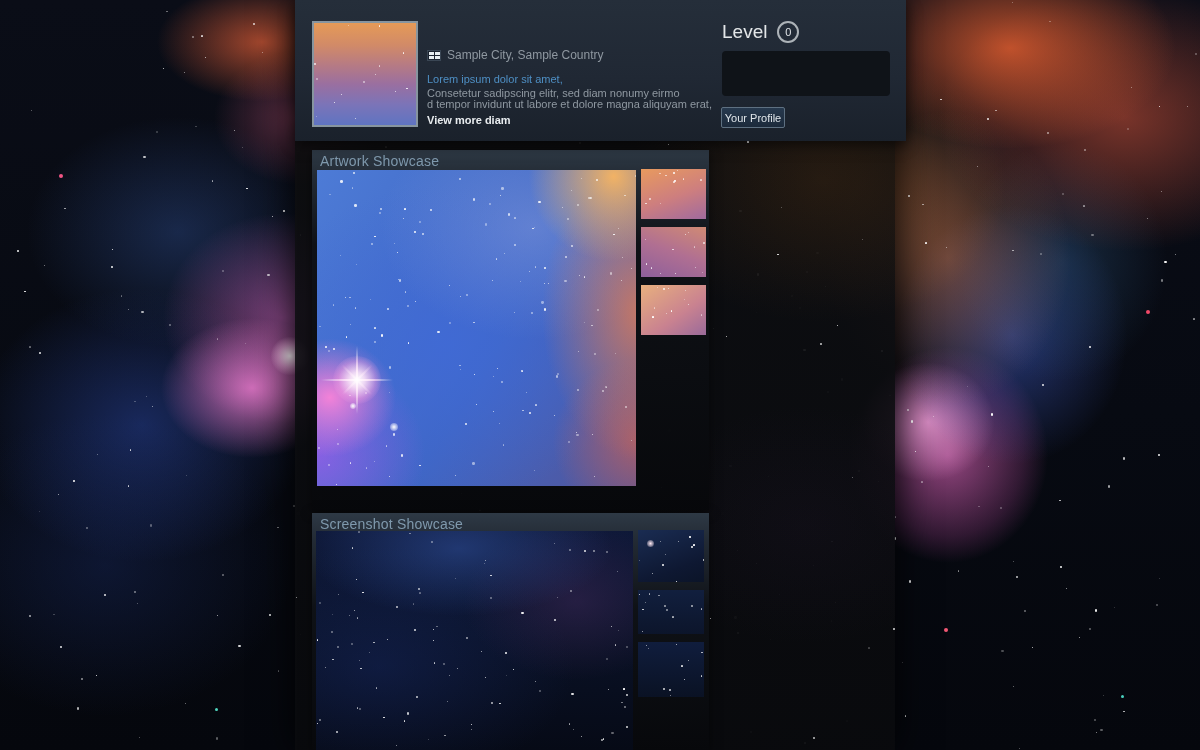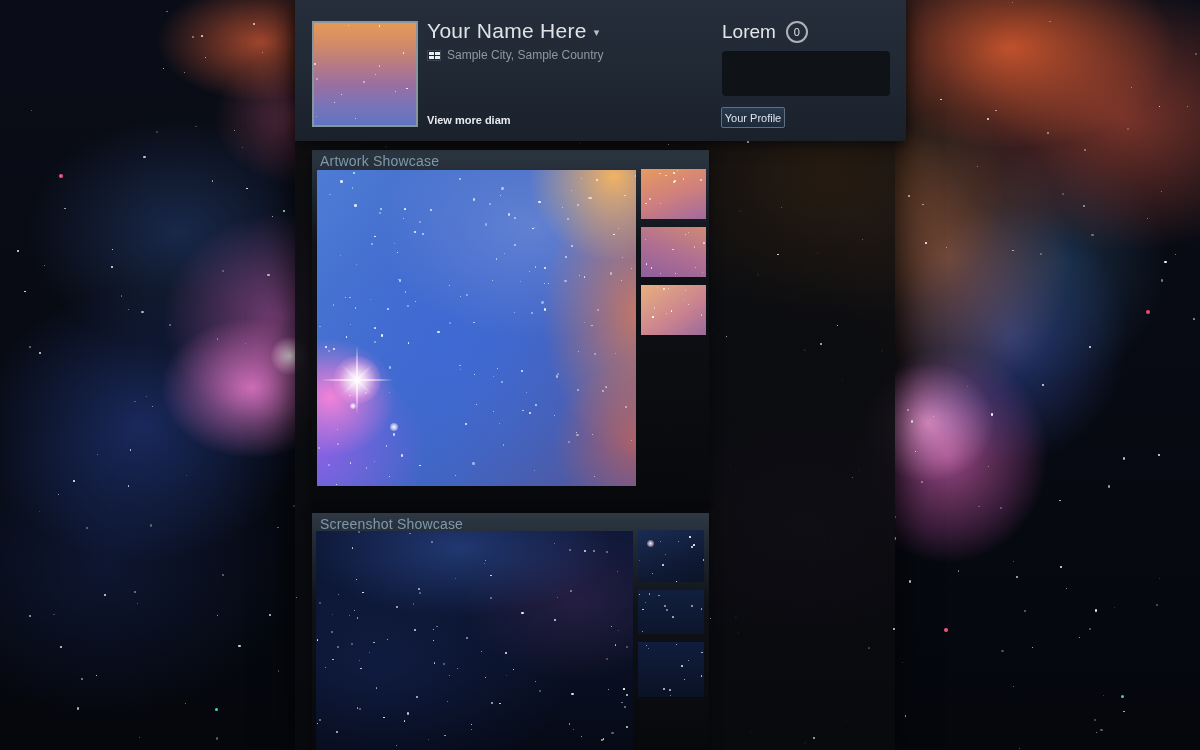--- a/index.html
+++ b/index.html
@@ -828,33 +828,35 @@
           <div class="star" style="width: 0.70852px; height: 0.70852px; left: 81.3796px; top: 68.0939px; background: rgb(255, 255, 255); opacity: 0.73;"></div>
           <div class="star" style="width: 1.55607px; height: 1.55607px; left: 88.5393px; top: 29.262px; background: rgb(255, 255, 255); opacity: 0.91;"></div>
           <div class="star" style="width: 2.0696px; height: 2.0696px; left: 2.1416px; top: 54.9352px; background: rgb(255, 255, 255); opacity: 0.5;"></div>
           <div class="star" style="width: 1.18836px; height: 1.18836px; left: 40.8126px; top: 94.7837px; background: rgb(255, 255, 255); opacity: 0.81;"></div>
           <div class="star" style="width: 1.20239px; height: 1.20239px; left: 27.0523px; top: 70.8235px; background: rgb(255, 255, 255); opacity: 0.87;"></div>
           <div class="star" style="width: 1.56085px; height: 1.56085px; left: 19.8881px; top: 78.922px; background: rgb(255, 255, 255); opacity: 0.97;"></div>
           <div class="star" style="width: 1.102px; height: 1.102px; left: 60.9334px; top: 51.2471px; background: rgb(255, 255, 255); opacity: 0.74;"></div>
         </div>
     </div>
   </div>
-  <div class="name-row">
-    <span>Your Name Here</span><span class="caret">▾</span>
-  </div>
   <div class="loc-row">
     <span class="flag">
         <i></i>
         <i></i>
         <i></i>
         <i></i>
       </span>
     <span>Sample City, Sample Country</span>
   </div>
+  <div class="summary">
+    <span class="link">Lorem ipsum dolor sit amet,</span>
+    <div>Consetetur sadipscing elitr, sed diam nonumy eirmo</div>
+    <div>d tempor invidunt ut labore et dolore magna aliquyam erat,</div>
+  </div>
   <div class="view-more">View more diam</div>
 
   <div class="level-row">
-    <span>Lorem</span>
+    <span>Level</span>
     <span class="level-circle">0</span>
   </div>
   <div class="badge-box"></div>
   <button class="edit-btn">Your Profile</button>
 </div>
 
 </body></html>

